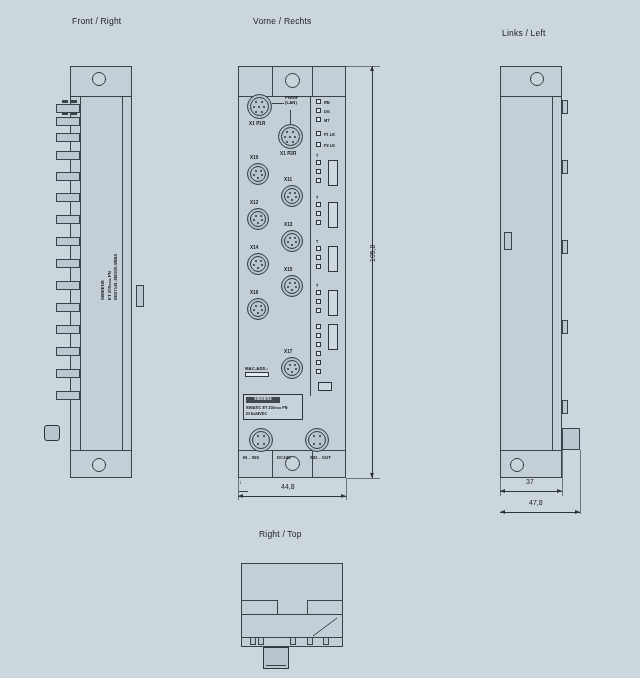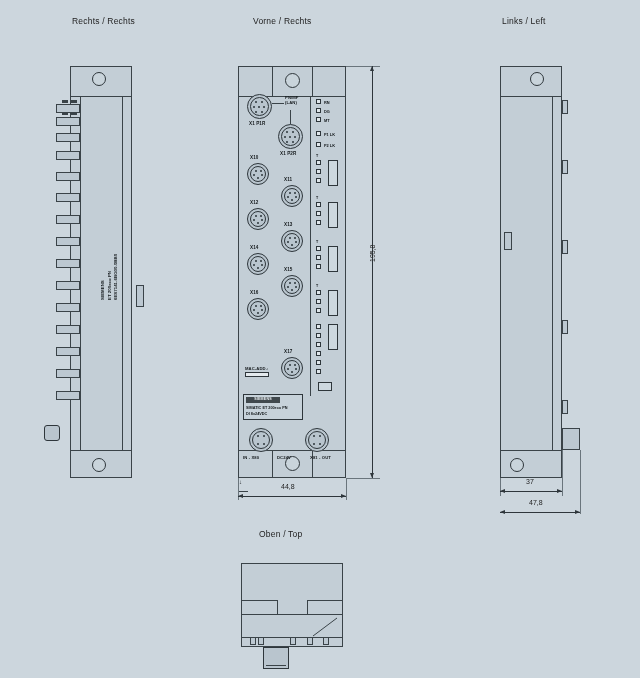--- a/index.html
+++ b/index.html
@@ -197,24 +197,24 @@
   .conn-stub{
     position:absolute;
     background:#b9c5ce;
     border:1px solid #2e363b;
     box-sizing:border-box;
   }
 </style>
 </head>
 <body>
 
-<div class="view-title" style="left:72px;top:16px;">Rechts / Rechts</div>
+<div class="view-title" style="left:72px;top:16px;">Front / Right</div>
 <div class="view-title" style="left:253px;top:16px;">Vorne / Rechts</div>
-<div class="view-title" style="left:502px;top:16px;">Links / Left</div>
-<div class="view-title" style="left:259px;top:529px;">Oben / Top</div>
+<div class="view-title" style="left:502px;top:28px;">Links / Left</div>
+<div class="view-title" style="left:259px;top:529px;">Right / Top</div>
 
 <div class="stage">
 
   <div class="body-outline" style="left:70px;top:66px;width:62px;height:412px;"></div>
 
   <div class="thinline hline" style="left:70px;top:96px;width:62px;"></div>
   <div class="mount-hole" style="left:92px;top:72px;width:14px;height:14px;"></div>
 
   <div class="thinline hline" style="left:70px;top:450px;width:62px;"></div>
   <div class="mount-hole" style="left:92px;top:458px;width:14px;height:14px;"></div>

